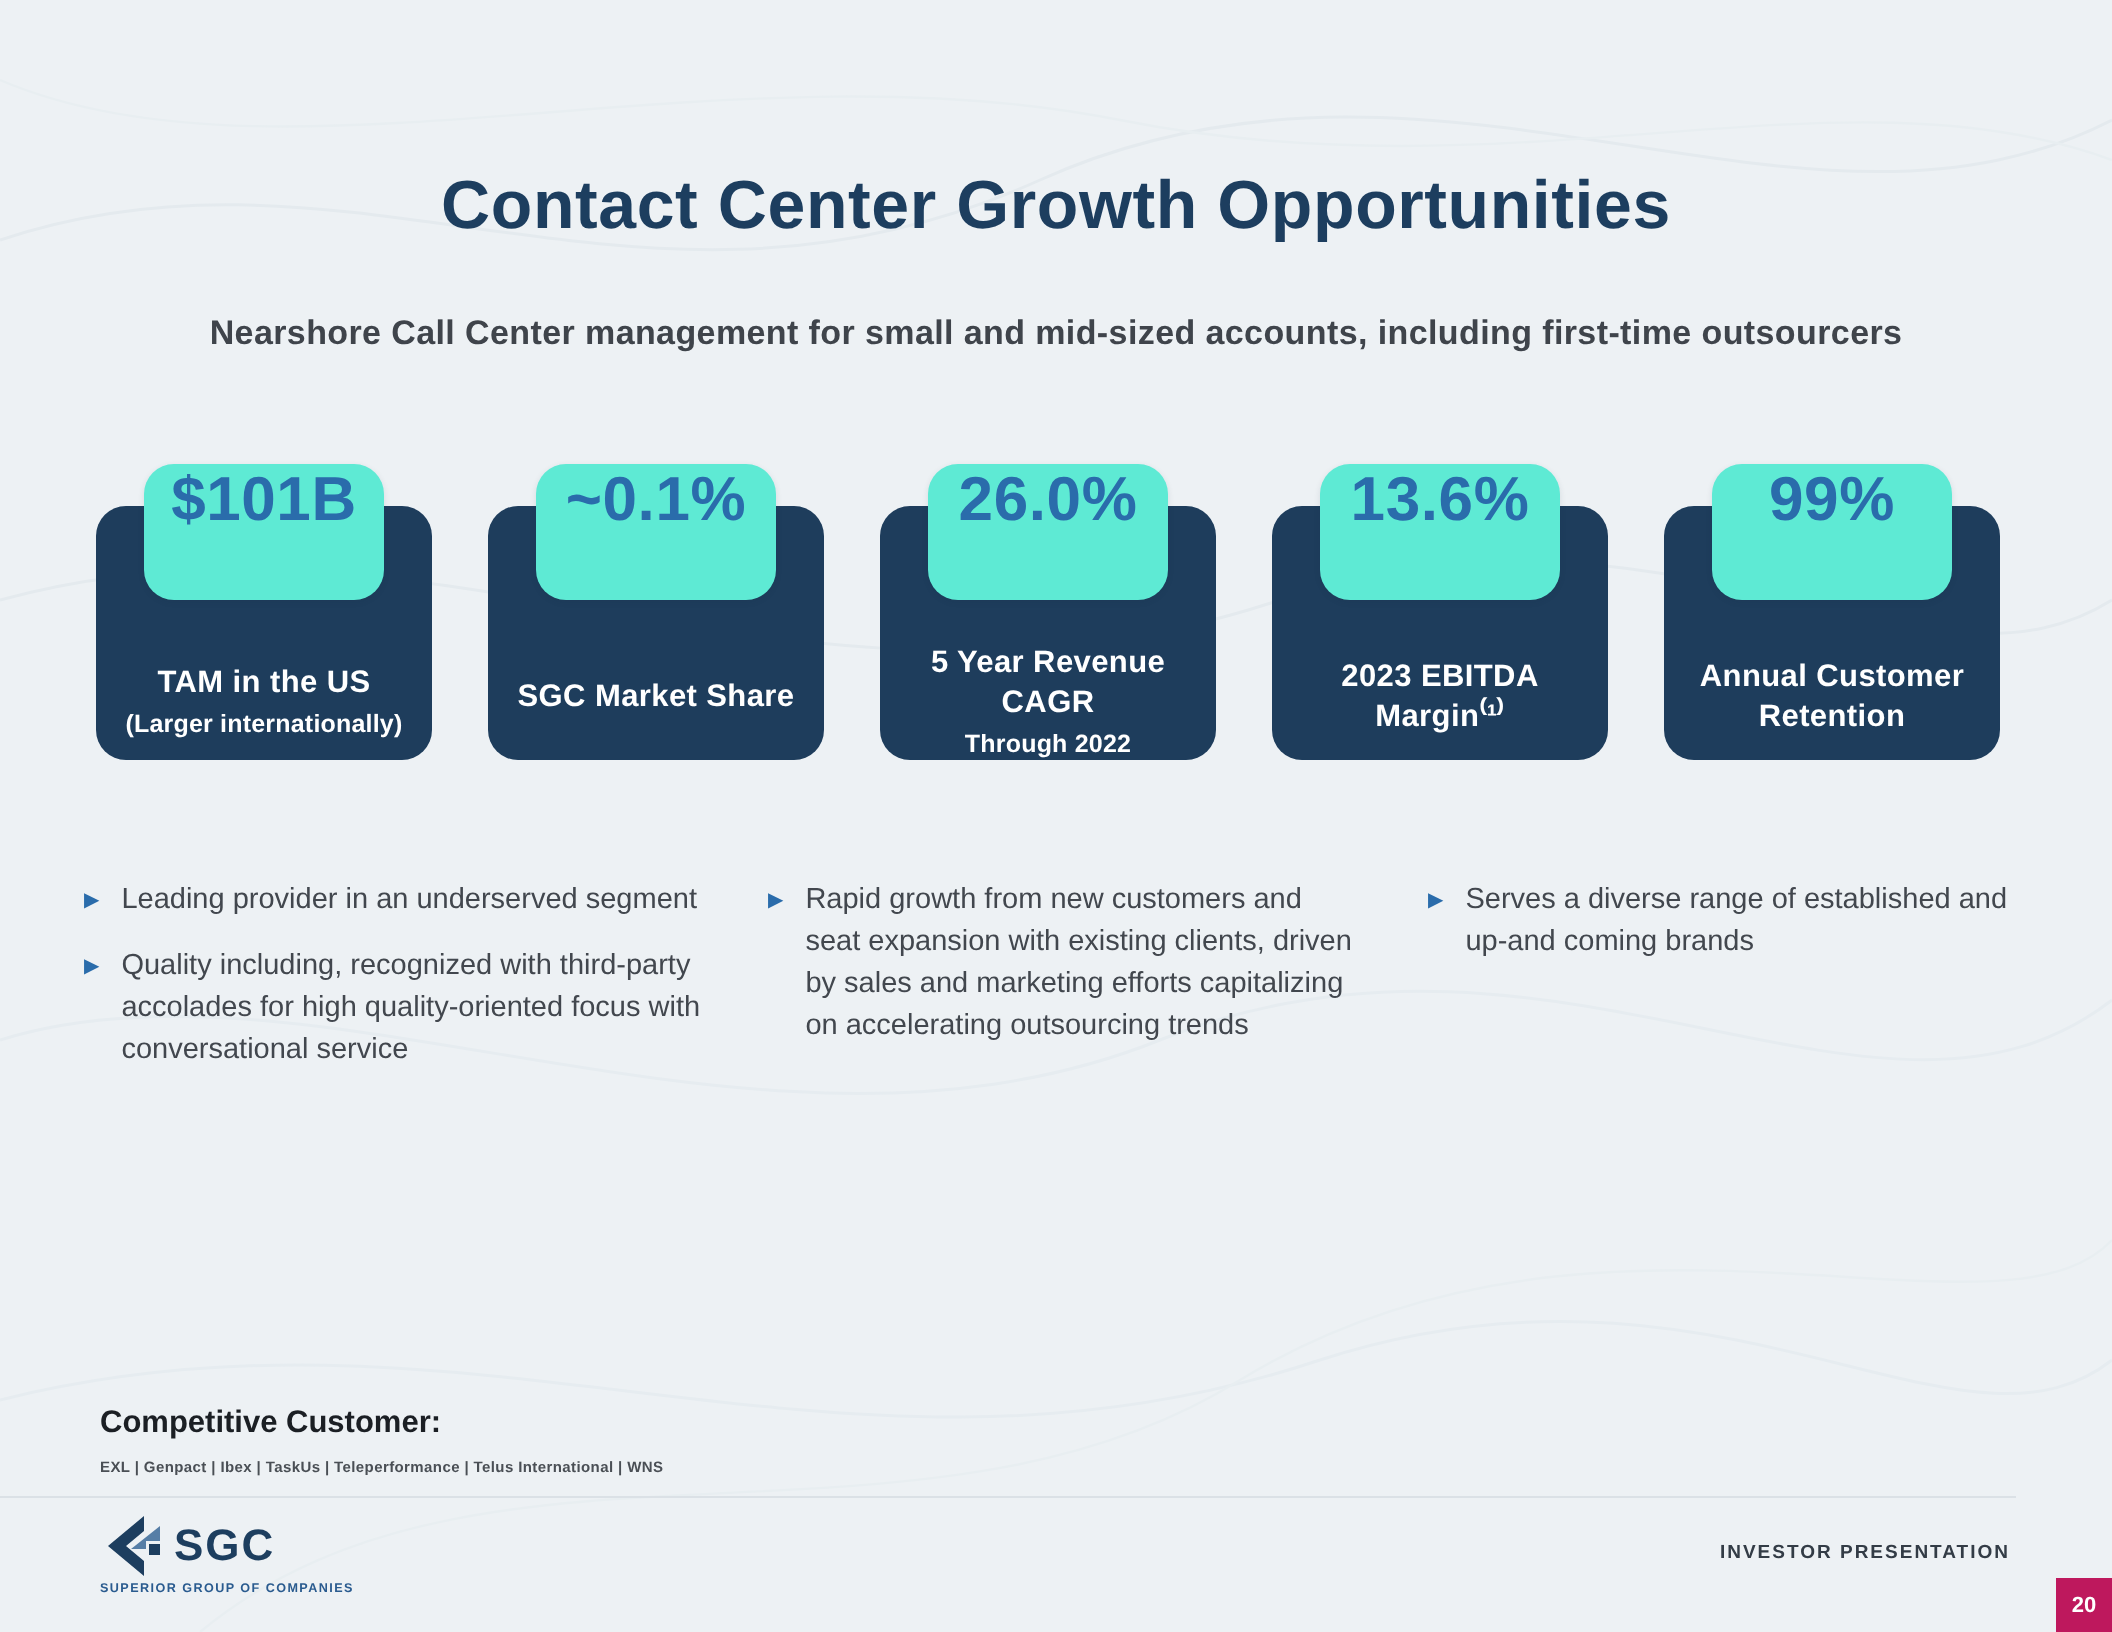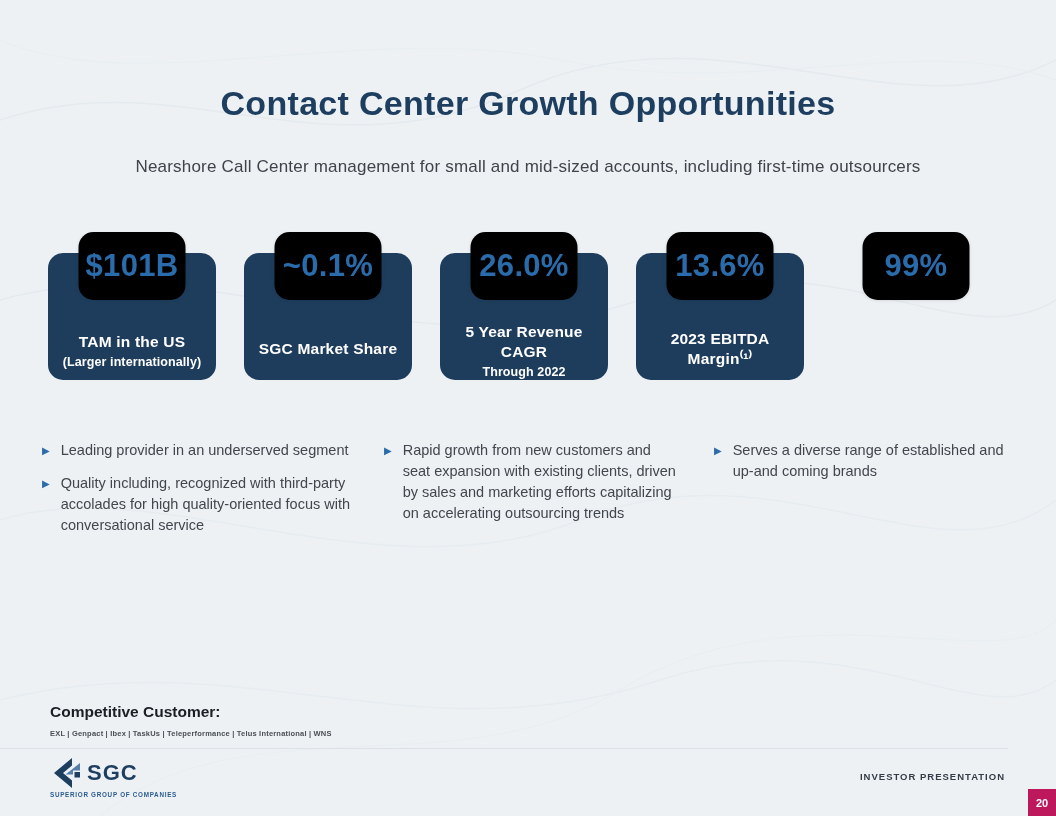--- a/index.html
+++ b/index.html
@@ -16,38 +16,38 @@
 
   .title {
     position: absolute; top: 84px; left: 0; right: 0;
     text-align: center;
     font-size: 34px; font-weight: 800; color: #1d3e5f;
     letter-spacing: 0.3px;
   }
   .subtitle {
     position: absolute; top: 157px; left: 0; right: 0;
     text-align: center;
-    font-size: 17px; color: #3f444b; font-weight: 400;
+    font-size: 17px; color: #3f444b; font-weight: 700;
     letter-spacing: 0.2px;
   }
 
   .stats-row {
     position: absolute; top: 232px; left: 48px;
     width: 952px; display: flex; gap: 28px;
   }
   .stat-card { position: relative; width: 168px; height: 148px; }
   .card-body {
     position: absolute; top: 21px; left: 0; right: 0; bottom: 0;
     background: #1e3d5c; border-radius: 15px;
   }
   .stat-bubble {
     position: absolute; top: 0; left: 50%; transform: translateX(-50%);
-    width: 107px; height: 68px;
-    background: #000000; border-radius: 15px;
-    display: flex; align-items: center; justify-content: center;
+    width: 120px; height: 68px;
+    background: #5eead4; border-radius: 15px;
+    display: flex; align-items: flex-start; justify-content: center;
     box-shadow: 0 1px 3px rgba(20,40,60,0.10);
   }
   .stat-value { font-size: 31px; font-weight: 800; color: #2a6cab; letter-spacing: 0.3px; }
   .label-wrap {
     position: absolute; top: 68px; bottom: 0; left: 7px; right: 7px;
     display: flex; flex-direction: column; align-items: center; justify-content: center;
   }
   .stat-label {
     color: #ffffff; font-size: 15.5px; font-weight: 600;
     text-align: center; line-height: 1.32; letter-spacing: 0.2px;
@@ -162,20 +162,26 @@
             <div class="stat-label">2023 EBITDA Margin⁽¹⁾</div>
             <div class="stat-sub"></div>
           </div>
         </div>
         <div class="stat-bubble">
           <span class="stat-value">13.6%</span>
         </div>
       </div>
 
       <div class="stat-card">
+        <div class="card-body">
+          <div class="label-wrap">
+            <div class="stat-label">Annual Customer Retention</div>
+            <div class="stat-sub"></div>
+          </div>
+        </div>
         <div class="stat-bubble">
           <span class="stat-value">99%</span>
         </div>
       </div>
 
     </div>
 
     <div class="bullets-col bullets-col-1">
       <div class="bullet">
         <span class="bullet-marker">▶</span>

